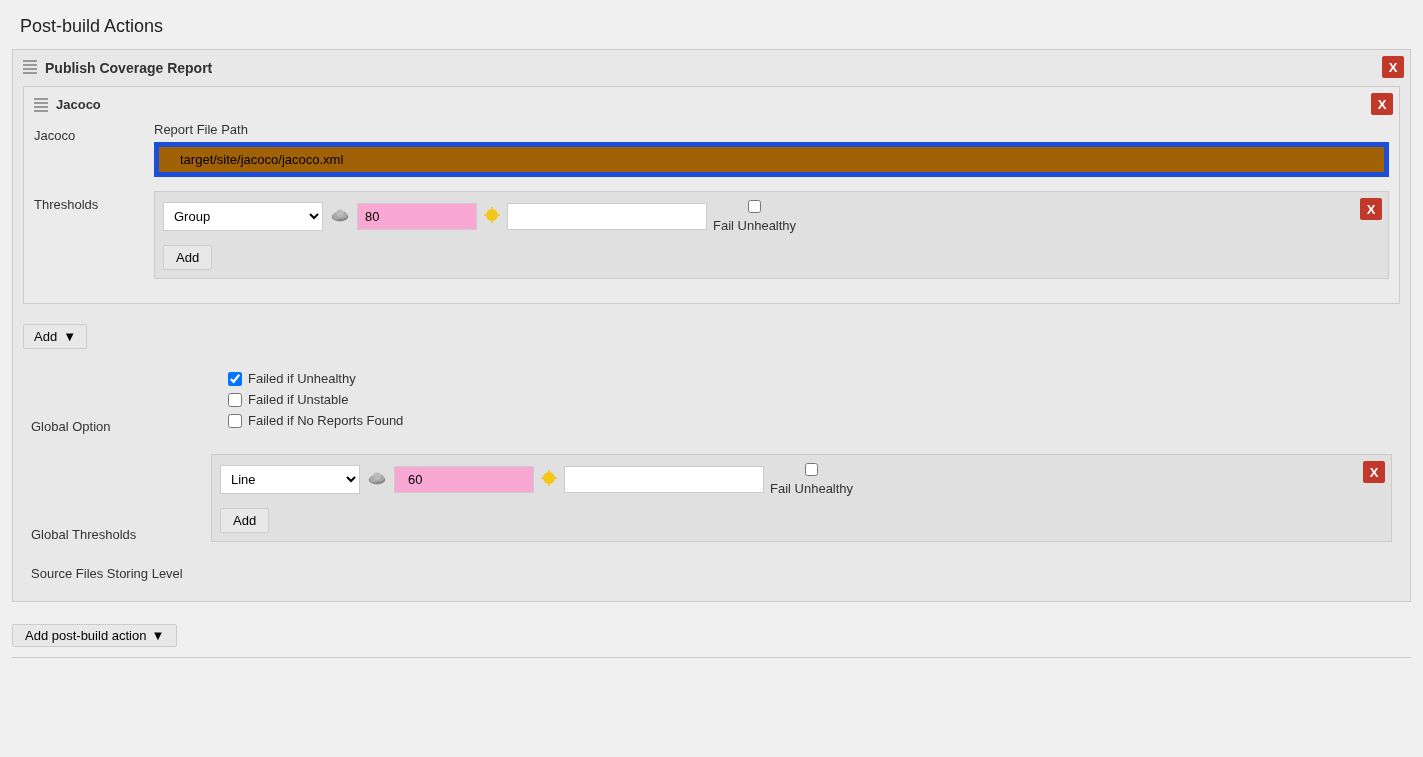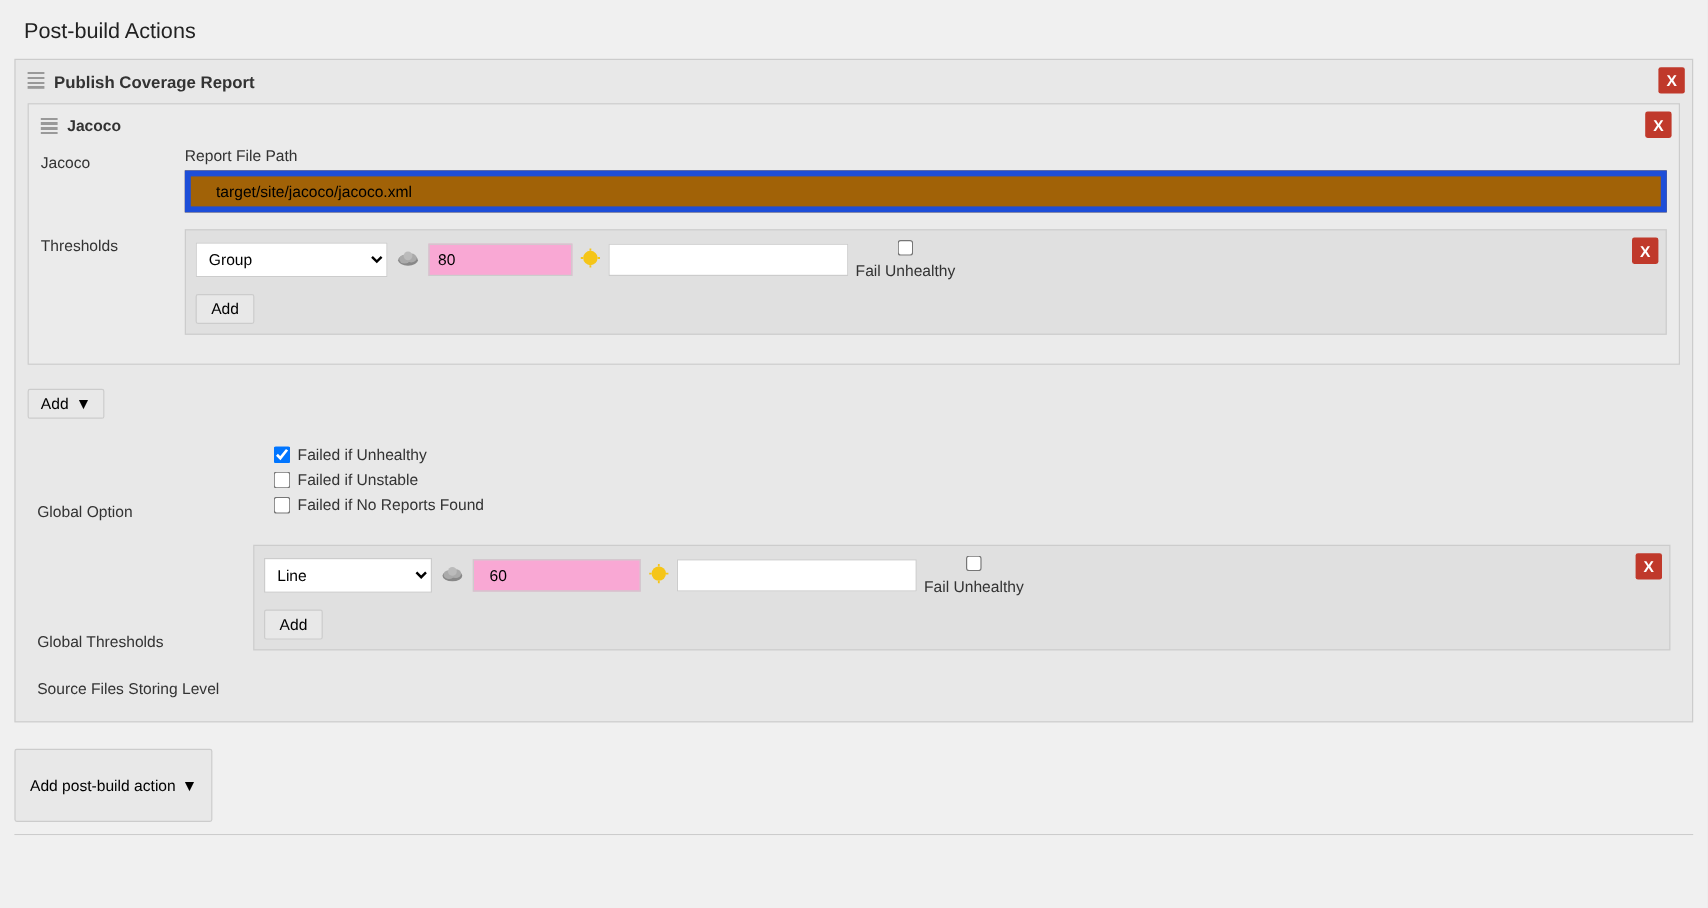--- a/index.html
+++ b/index.html
@@ -190,21 +190,21 @@
     .source-select {
       width: 100%;
       padding: 5px 7px;
       border: 1px solid #ccc;
       background: white;
       font-size: 13px;
     }
     .add-post-build-btn {
       background: #e8e8e8;
       border: 1px solid #ccc;
-      padding: 22px 12px;
+      padding: 3px 12px;
       font-size: 13px;
       cursor: pointer;
       border-radius: 2px;
       display: inline-flex;
       align-items: center;
       gap: 5px;
       margin: 10px 12px;
     }
     .divider {
       border: none;

